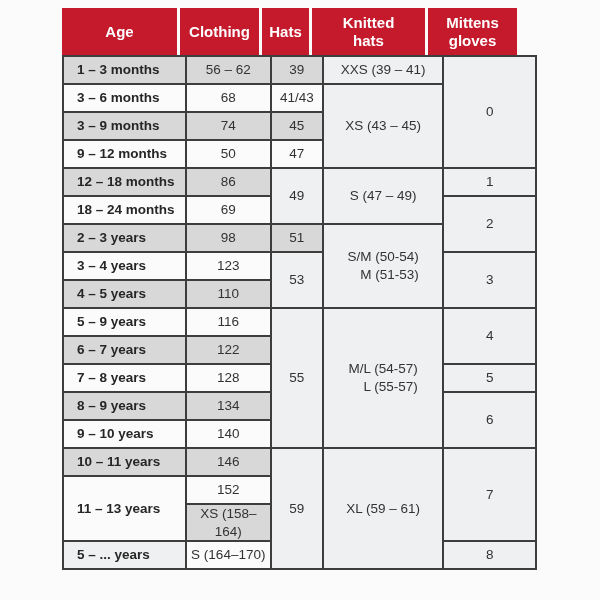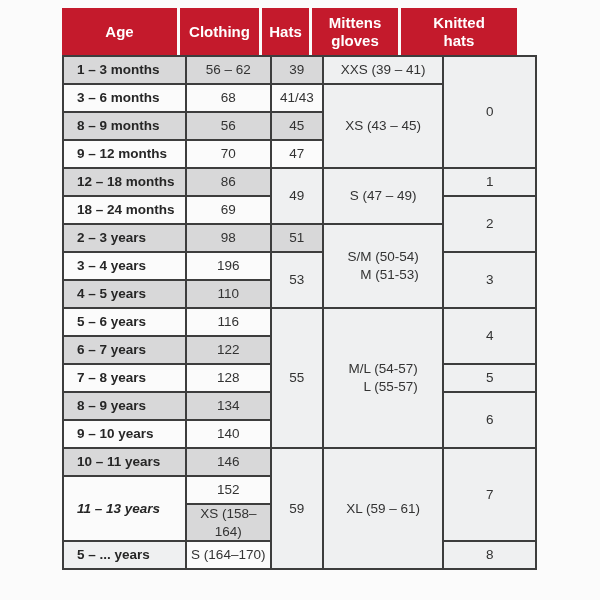--- a/index.html
+++ b/index.html
@@ -63,39 +63,39 @@
   }
   table.size-table td.col-age {
     text-align: left;
     padding-left: 13px;
     font-weight: bold;
     color: #262626;
   }
   td.bg-gray  { background: var(--row-gray); }
   td.bg-white { background: var(--row-white); }
   td.bg-light { background: var(--row-light); }
-  td.vtop { vertical-align: top; padding-top: 6px; font-style: italic; }
+  td.vtop { vertical-align: top; padding-top: 6px; }
   .multiline {
     display: inline-block;
     text-align: right;
     white-space: pre-line;
   }
 </style>
 </head>
 <body>
 
 <div class="chart-wrap">
   <div class="header-row">
       <div class="th col-age">Age</div>
       <div class="th col-clothing">Clothing</div>
       <div class="th col-hats">Hats</div>
+      <div class="th col-knitted">Knitted
+hats</div>
       <div class="th col-mittens">Mittens
 gloves</div>
-      <div class="th col-knitted">Knitted
-hats</div>
     </div>
   <table class="size-table">
     <colgroup>
       <col class="col-age">
       <col class="col-clothing">
       <col class="col-hats">
       <col class="col-knitted">
       <col class="col-mittens">
     </colgroup>
     <tbody>
@@ -106,27 +106,27 @@
           <td class="col-knitted bg-light">XXS (39 – 41)</td>
           <td class="col-mittens bg-light" rowspan="4">0</td>
         </tr>
         <tr>
           <td class="col-age bg-white">3 – 6 months</td>
           <td class="col-clothing bg-white">68</td>
           <td class="col-hats bg-white">41/43</td>
           <td class="col-knitted bg-light" rowspan="3">XS (43 – 45)</td>
         </tr>
         <tr>
-          <td class="col-age bg-gray">8 – 9 months</td>
-          <td class="col-clothing bg-gray">56</td>
+          <td class="col-age bg-gray">3 – 9 months</td>
+          <td class="col-clothing bg-gray">74</td>
           <td class="col-hats bg-gray">45</td>
         </tr>
         <tr>
           <td class="col-age bg-white">9 – 12 months</td>
-          <td class="col-clothing bg-white">70</td>
+          <td class="col-clothing bg-white">50</td>
           <td class="col-hats bg-white">47</td>
         </tr>
         <tr>
           <td class="col-age bg-gray">12 – 18 months</td>
           <td class="col-clothing bg-gray">86</td>
           <td class="col-hats bg-light" rowspan="2">49</td>
           <td class="col-knitted bg-light" rowspan="2">S (47 – 49)</td>
           <td class="col-mittens bg-light">1</td>
         </tr>
         <tr>
@@ -136,30 +136,30 @@
         </tr>
         <tr>
           <td class="col-age bg-gray">2 – 3 years</td>
           <td class="col-clothing bg-gray">98</td>
           <td class="col-hats bg-gray">51</td>
           <td class="col-knitted bg-light" rowspan="3"><span class="multiline">S/M (50-54)
 M (51-53)</span></td>
         </tr>
         <tr>
           <td class="col-age bg-white">3 – 4 years</td>
-          <td class="col-clothing bg-white">196</td>
+          <td class="col-clothing bg-white">123</td>
           <td class="col-hats bg-light" rowspan="2">53</td>
           <td class="col-mittens bg-light" rowspan="2">3</td>
         </tr>
         <tr>
           <td class="col-age bg-gray">4 – 5 years</td>
           <td class="col-clothing bg-gray">110</td>
         </tr>
         <tr>
-          <td class="col-age bg-white">5 – 6 years</td>
+          <td class="col-age bg-white">5 – 9 years</td>
           <td class="col-clothing bg-white">116</td>
           <td class="col-hats bg-light" rowspan="5">55</td>
           <td class="col-knitted bg-light" rowspan="5"><span class="multiline">M/L (54-57)
 L (55-57)</span></td>
           <td class="col-mittens bg-light" rowspan="2">4</td>
         </tr>
         <tr>
           <td class="col-age bg-gray">6 – 7 years</td>
           <td class="col-clothing bg-gray">122</td>
         </tr>

